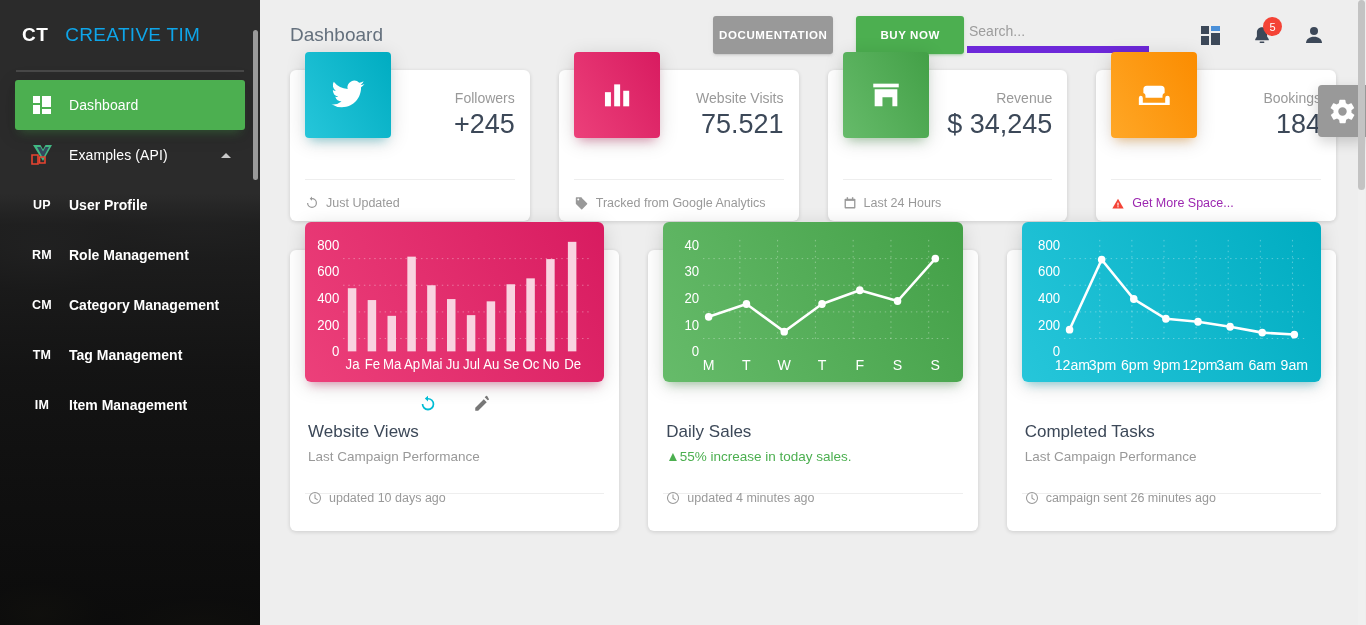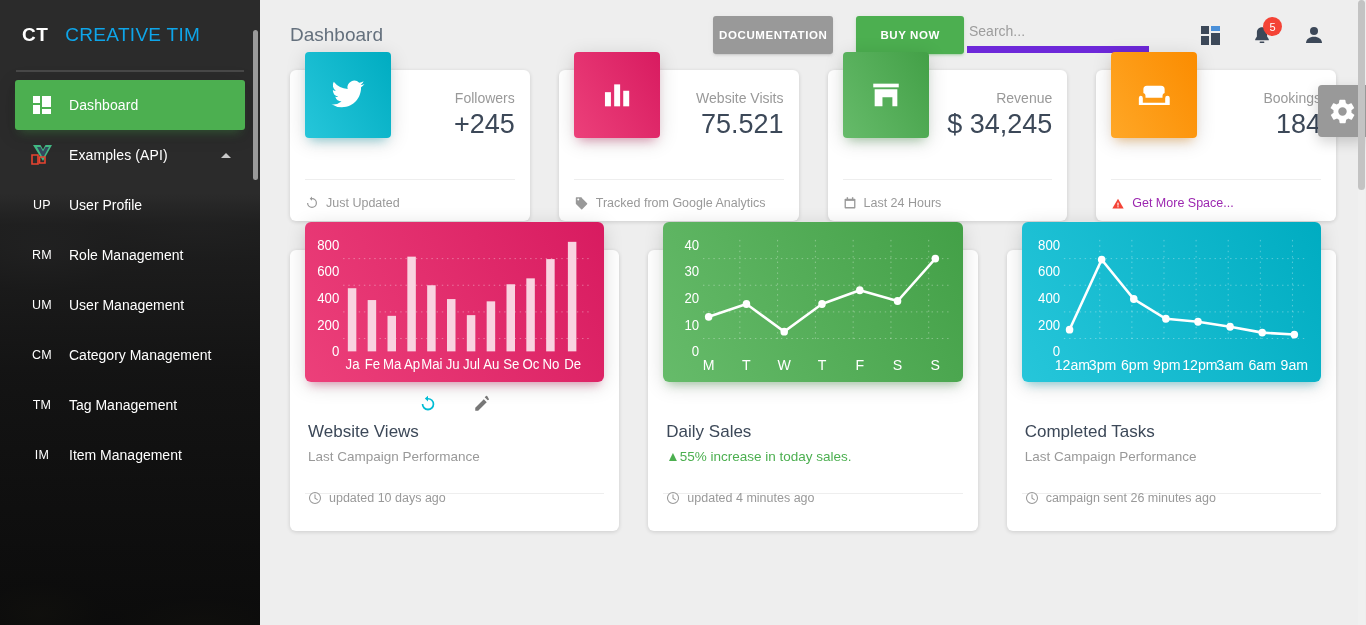--- a/index.html
+++ b/index.html
@@ -95,21 +95,21 @@
   .nav-caret-down { position:absolute; right:14px; width:0;height:0;
     border-left:5px solid transparent;border-right:5px solid transparent;border-top:5px solid #c9c9c9; }
 
   .dash-icon { width:18px; height:18px; position:relative; }
   .dash-icon i{ position:absolute; background:#fff; display:block; }
   .dash-icon i:nth-child(1){ left:0; top:0; width:7px; height:7px; }
   .dash-icon i:nth-child(2){ left:9px; top:0; width:9px; height:11px; }
   .dash-icon i:nth-child(3){ left:0; top:9px; width:7px; height:9px; }
   .dash-icon i:nth-child(4){ left:9px; top:13px; width:9px; height:5px; }
 
-  .sub-item { display:flex; align-items:center; height:50px; margin:0 15px; padding-left:10px; cursor:pointer; }
+  .sub-item { display:flex; align-items:center; height:50px; margin:0 15px; padding-left:10px; cursor:pointer;font-weight:bold; }
   .sub-abbr { width:34px; flex:0 0 34px; text-align:center; color:#fff; font-size:12.5px; letter-spacing:.3px; }
   .sub-label { margin-left:10px; color:#fff; font-size:14px; }
 
   .pages-ico {
     width:22px; height:18px; background:#cfcfcf; border-radius:2px; position:relative; overflow:hidden;
   }
   .pages-ico::before{ content:""; position:absolute; left:3px; bottom:0; width:0;height:0;
     border-left:6px solid transparent;border-right:6px solid transparent;border-bottom:9px solid #3a3a3a; }
   .pages-ico::after{ content:""; position:absolute; left:11px; bottom:0; width:0;height:0;
     border-left:5px solid transparent;border-right:5px solid transparent;border-bottom:7px solid #3a3a3a; }
@@ -258,24 +258,20 @@
           <span class="nav-caret-up"></span>
         </li>
 
         <li class="sub-item">
           <span class="sub-abbr">UP</span>
           <span class="sub-label">User Profile</span>
         </li>
         <li class="sub-item">
           <span class="sub-abbr">RM</span>
           <span class="sub-label">Role Management</span>
-        </li>
-        <li class="sub-item">
-          <span class="sub-abbr">UM</span>
-          <span class="sub-label">User Management</span>
         </li>
         <li class="sub-item">
           <span class="sub-abbr">CM</span>
           <span class="sub-label">Category Management</span>
         </li>
         <li class="sub-item">
           <span class="sub-abbr">TM</span>
           <span class="sub-label">Tag Management</span>
         </li>
         <li class="sub-item">

